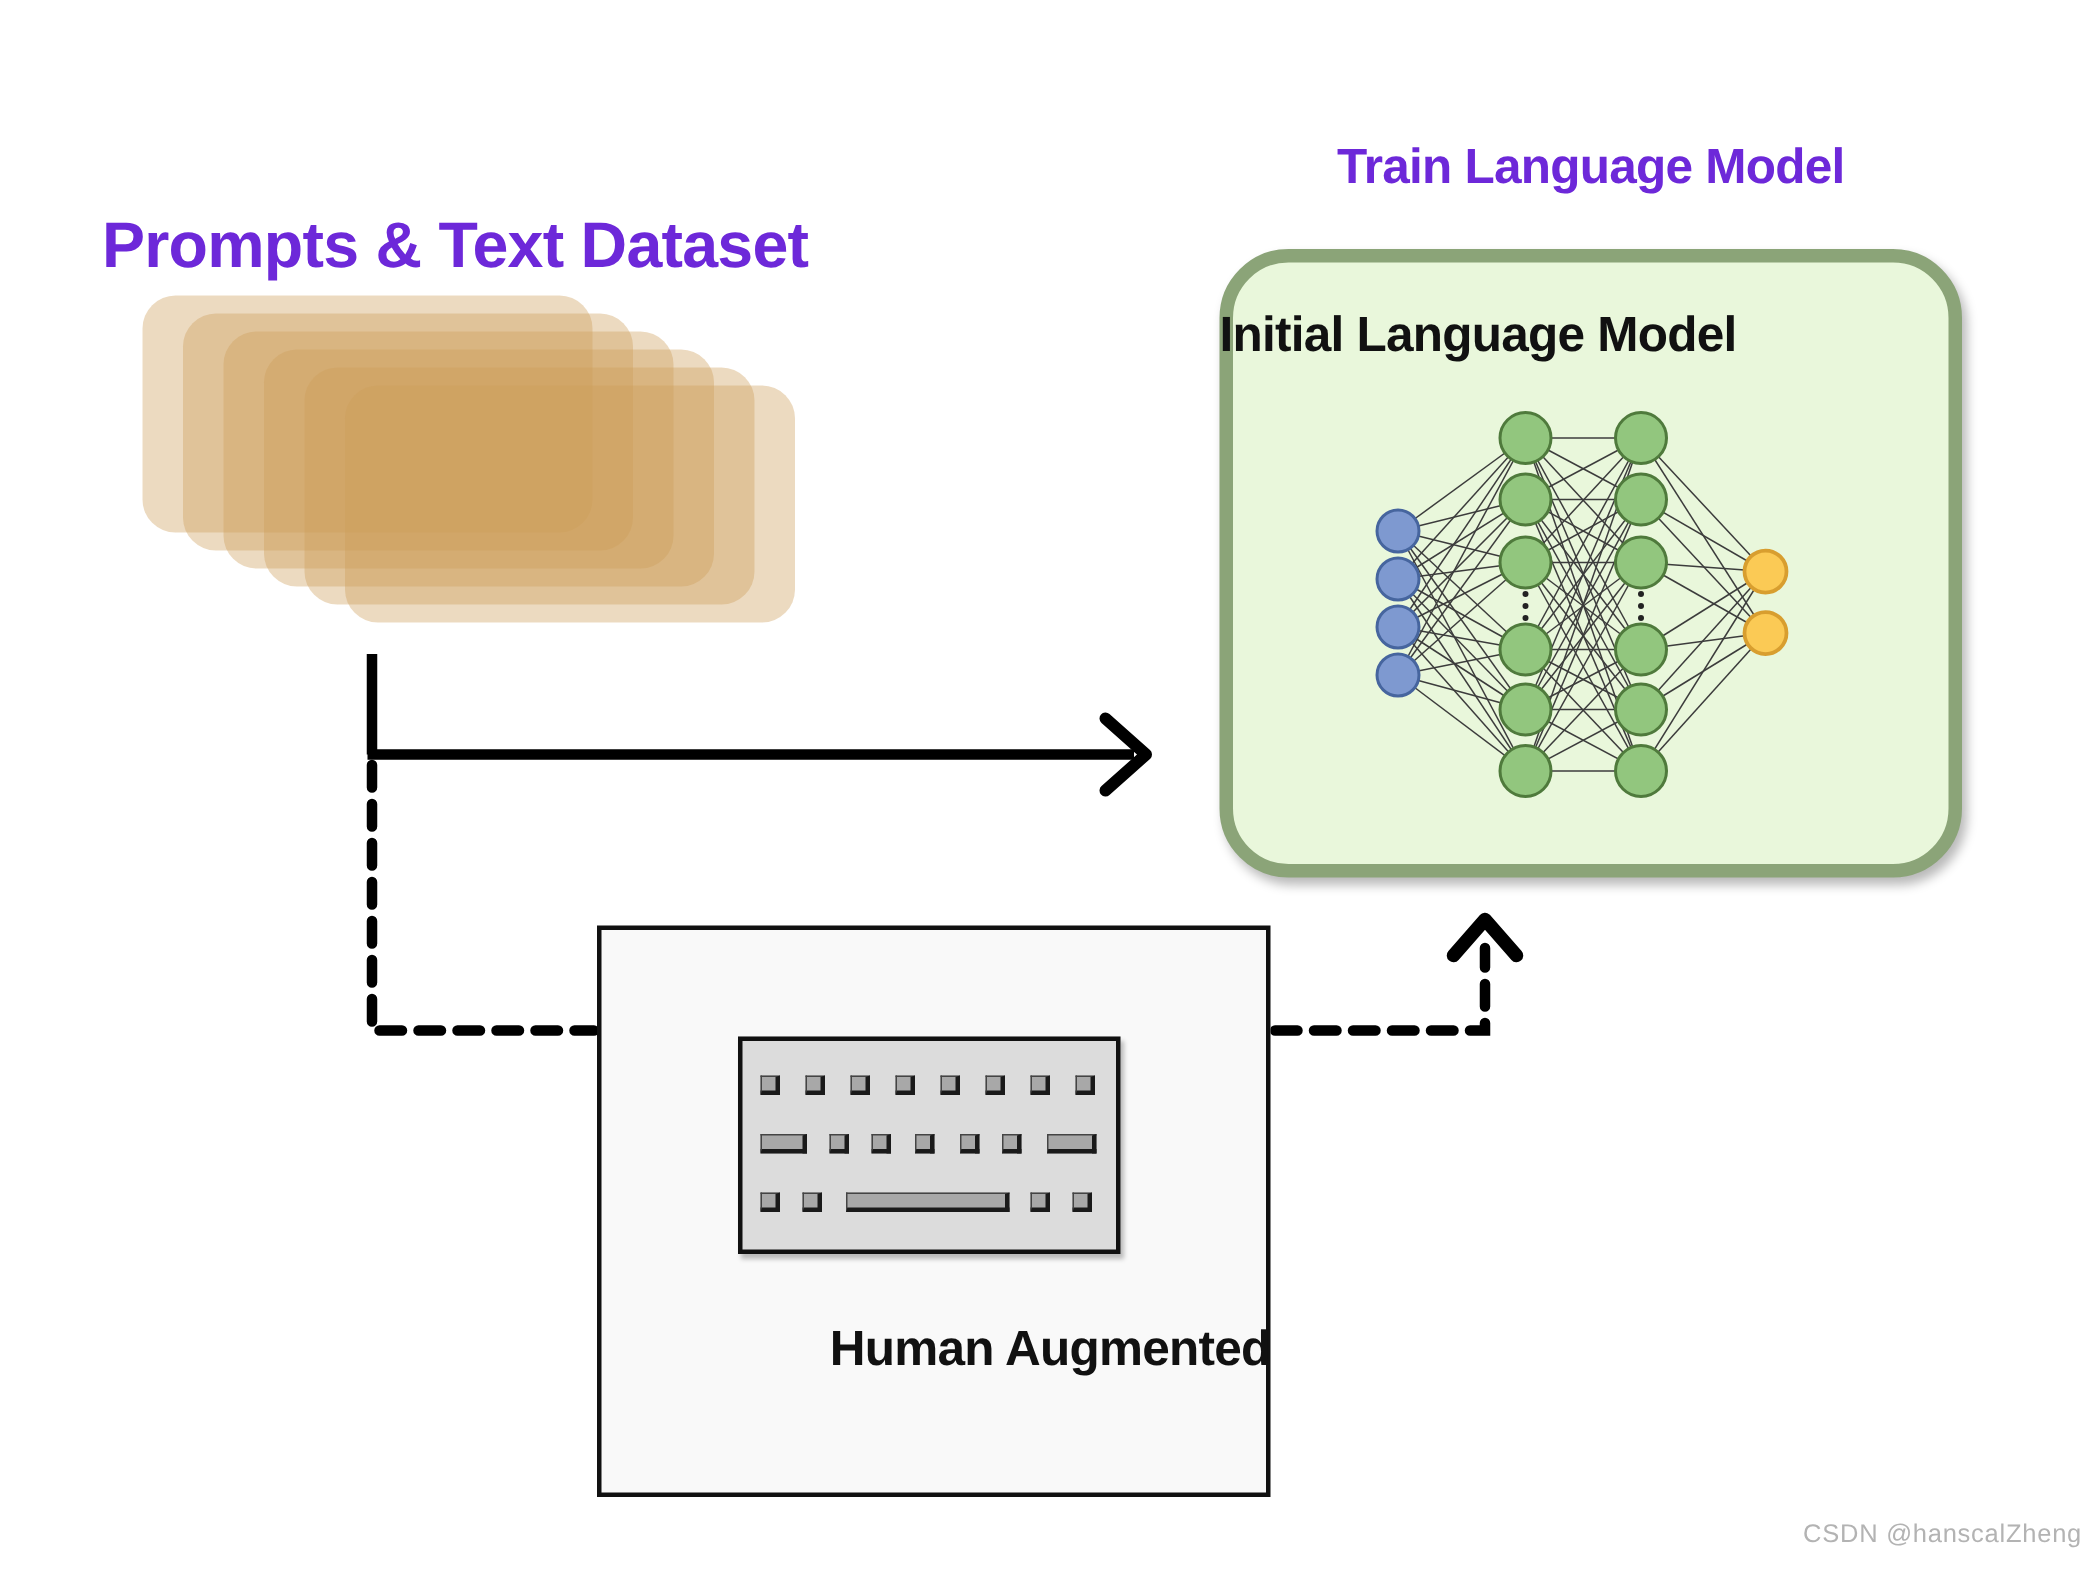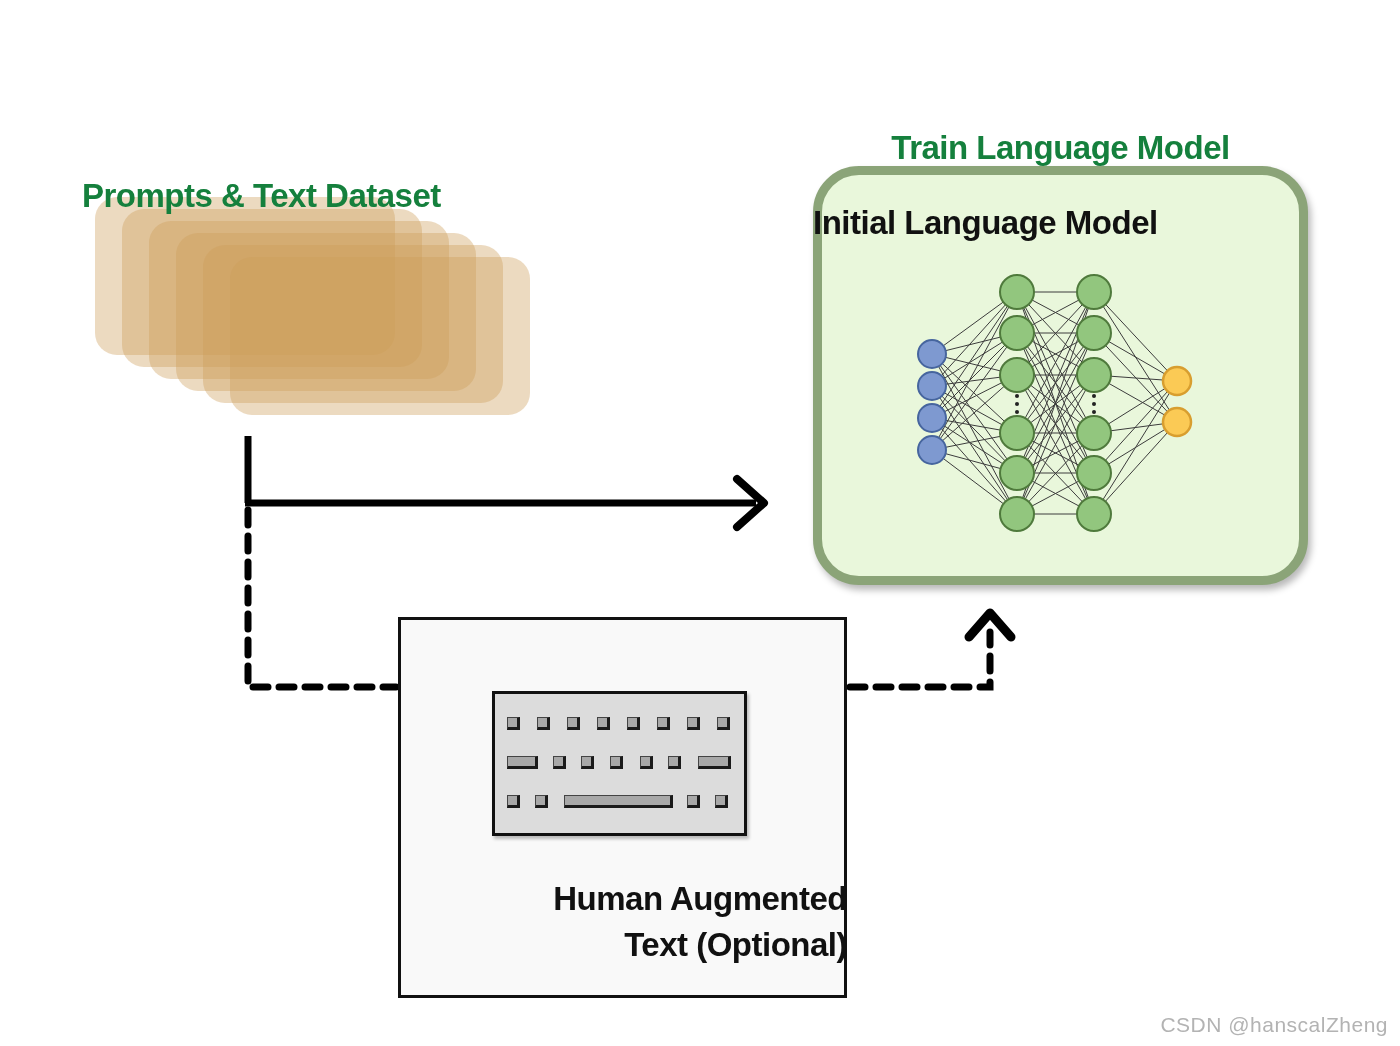--- a/index.html
+++ b/index.html
@@ -3,24 +3,24 @@
 <meta charset="utf-8">
 <style>
   html,body{margin:0;padding:0;background:#ffffff;}
   body{
     width:1400px;height:1046px;position:relative;overflow:hidden;
     font-family:"Liberation Sans",sans-serif;
   }
   .canvas{position:absolute;inset:0;}
   .layer-svg{position:absolute;left:0;top:0;pointer-events:none;}
   .title{
-    position:absolute;font-weight:700;color:#15803d;
-    letter-spacing:-0.5px;white-space:nowrap;margin-top:37px;
-  }
-  .prompts-title{left:82px;top:140px;font-size:33px;}
+    position:absolute;font-weight:700;color:#6d28d9;
+    letter-spacing:-0.5px;white-space:nowrap;
+  }
+  .prompts-title{left:68px;top:140px;font-size:43px;}
   .train-title{left:813px;top:92px;width:495px;text-align:center;font-size:33px;}
   .card-stack{position:absolute;inset:0;pointer-events:none;}
   .card{position:absolute;}
   .green-box{
     position:absolute;left:813px;top:166px;width:495px;height:419px;
     box-sizing:border-box;border:9px solid #8ba478;border-radius:46px;
     background:#e9f7db;box-shadow:3px 5px 7px rgba(0,0,0,0.28);
   }
   .initial-title{
     position:absolute;left:813px;top:204px;width:495px;
@@ -38,21 +38,21 @@
   .key{
     position:absolute;background:#a8a8a8;box-sizing:border-box;
     border-top:1px solid #444;border-left:1px solid #444;
     border-right:3px solid #1a1a1a;border-bottom:3px solid #1a1a1a;
   }
   .human-title{
     position:absolute;left:398px;top:876px;width:449px;text-align:right;
     font-size:33px;line-height:46px;font-weight:700;color:#111;letter-spacing:-0.5px;
   }
   .watermark{
-    position:absolute;right:12px;top:1013px;font-size:21px;color:#b3b3b3;
+    position:absolute;right:12px;top:1013px;font-size:17px;color:#b3b3b3;
     letter-spacing:0.5px;
   }
 </style>
 </head>
 <body>
 
 <div class="canvas">
 
   <div class="card-stack">
       <div class="card" style="left: 95px; top: 197px; width: 300px; height: 158px; border-radius: 22px; background: rgba(206, 157, 89, 0.38);"></div>
@@ -201,18 +201,17 @@
       <div class="key" style="left: 173px; top: 62px; width: 13px; height: 13px;"></div>
       <div class="key" style="left: 203px; top: 62px; width: 33px; height: 13px;"></div>
       <div class="key" style="left: 12px; top: 101px; width: 13px; height: 13px;"></div>
       <div class="key" style="left: 40px; top: 101px; width: 13px; height: 13px;"></div>
       <div class="key" style="left: 69px; top: 101px; width: 109px; height: 13px;"></div>
       <div class="key" style="left: 192px; top: 101px; width: 13px; height: 13px;"></div>
       <div class="key" style="left: 220px; top: 101px; width: 13px; height: 13px;"></div>
     </div>
   <div class="human-title">
     <div>Human Augmented</div>
-    <div>Text (Optional)</div>
   </div>
 
   <div class="watermark" style="color: rgb(179, 179, 179);">CSDN @hanscalZheng</div>
 
 </div>
 
 </body></html>

